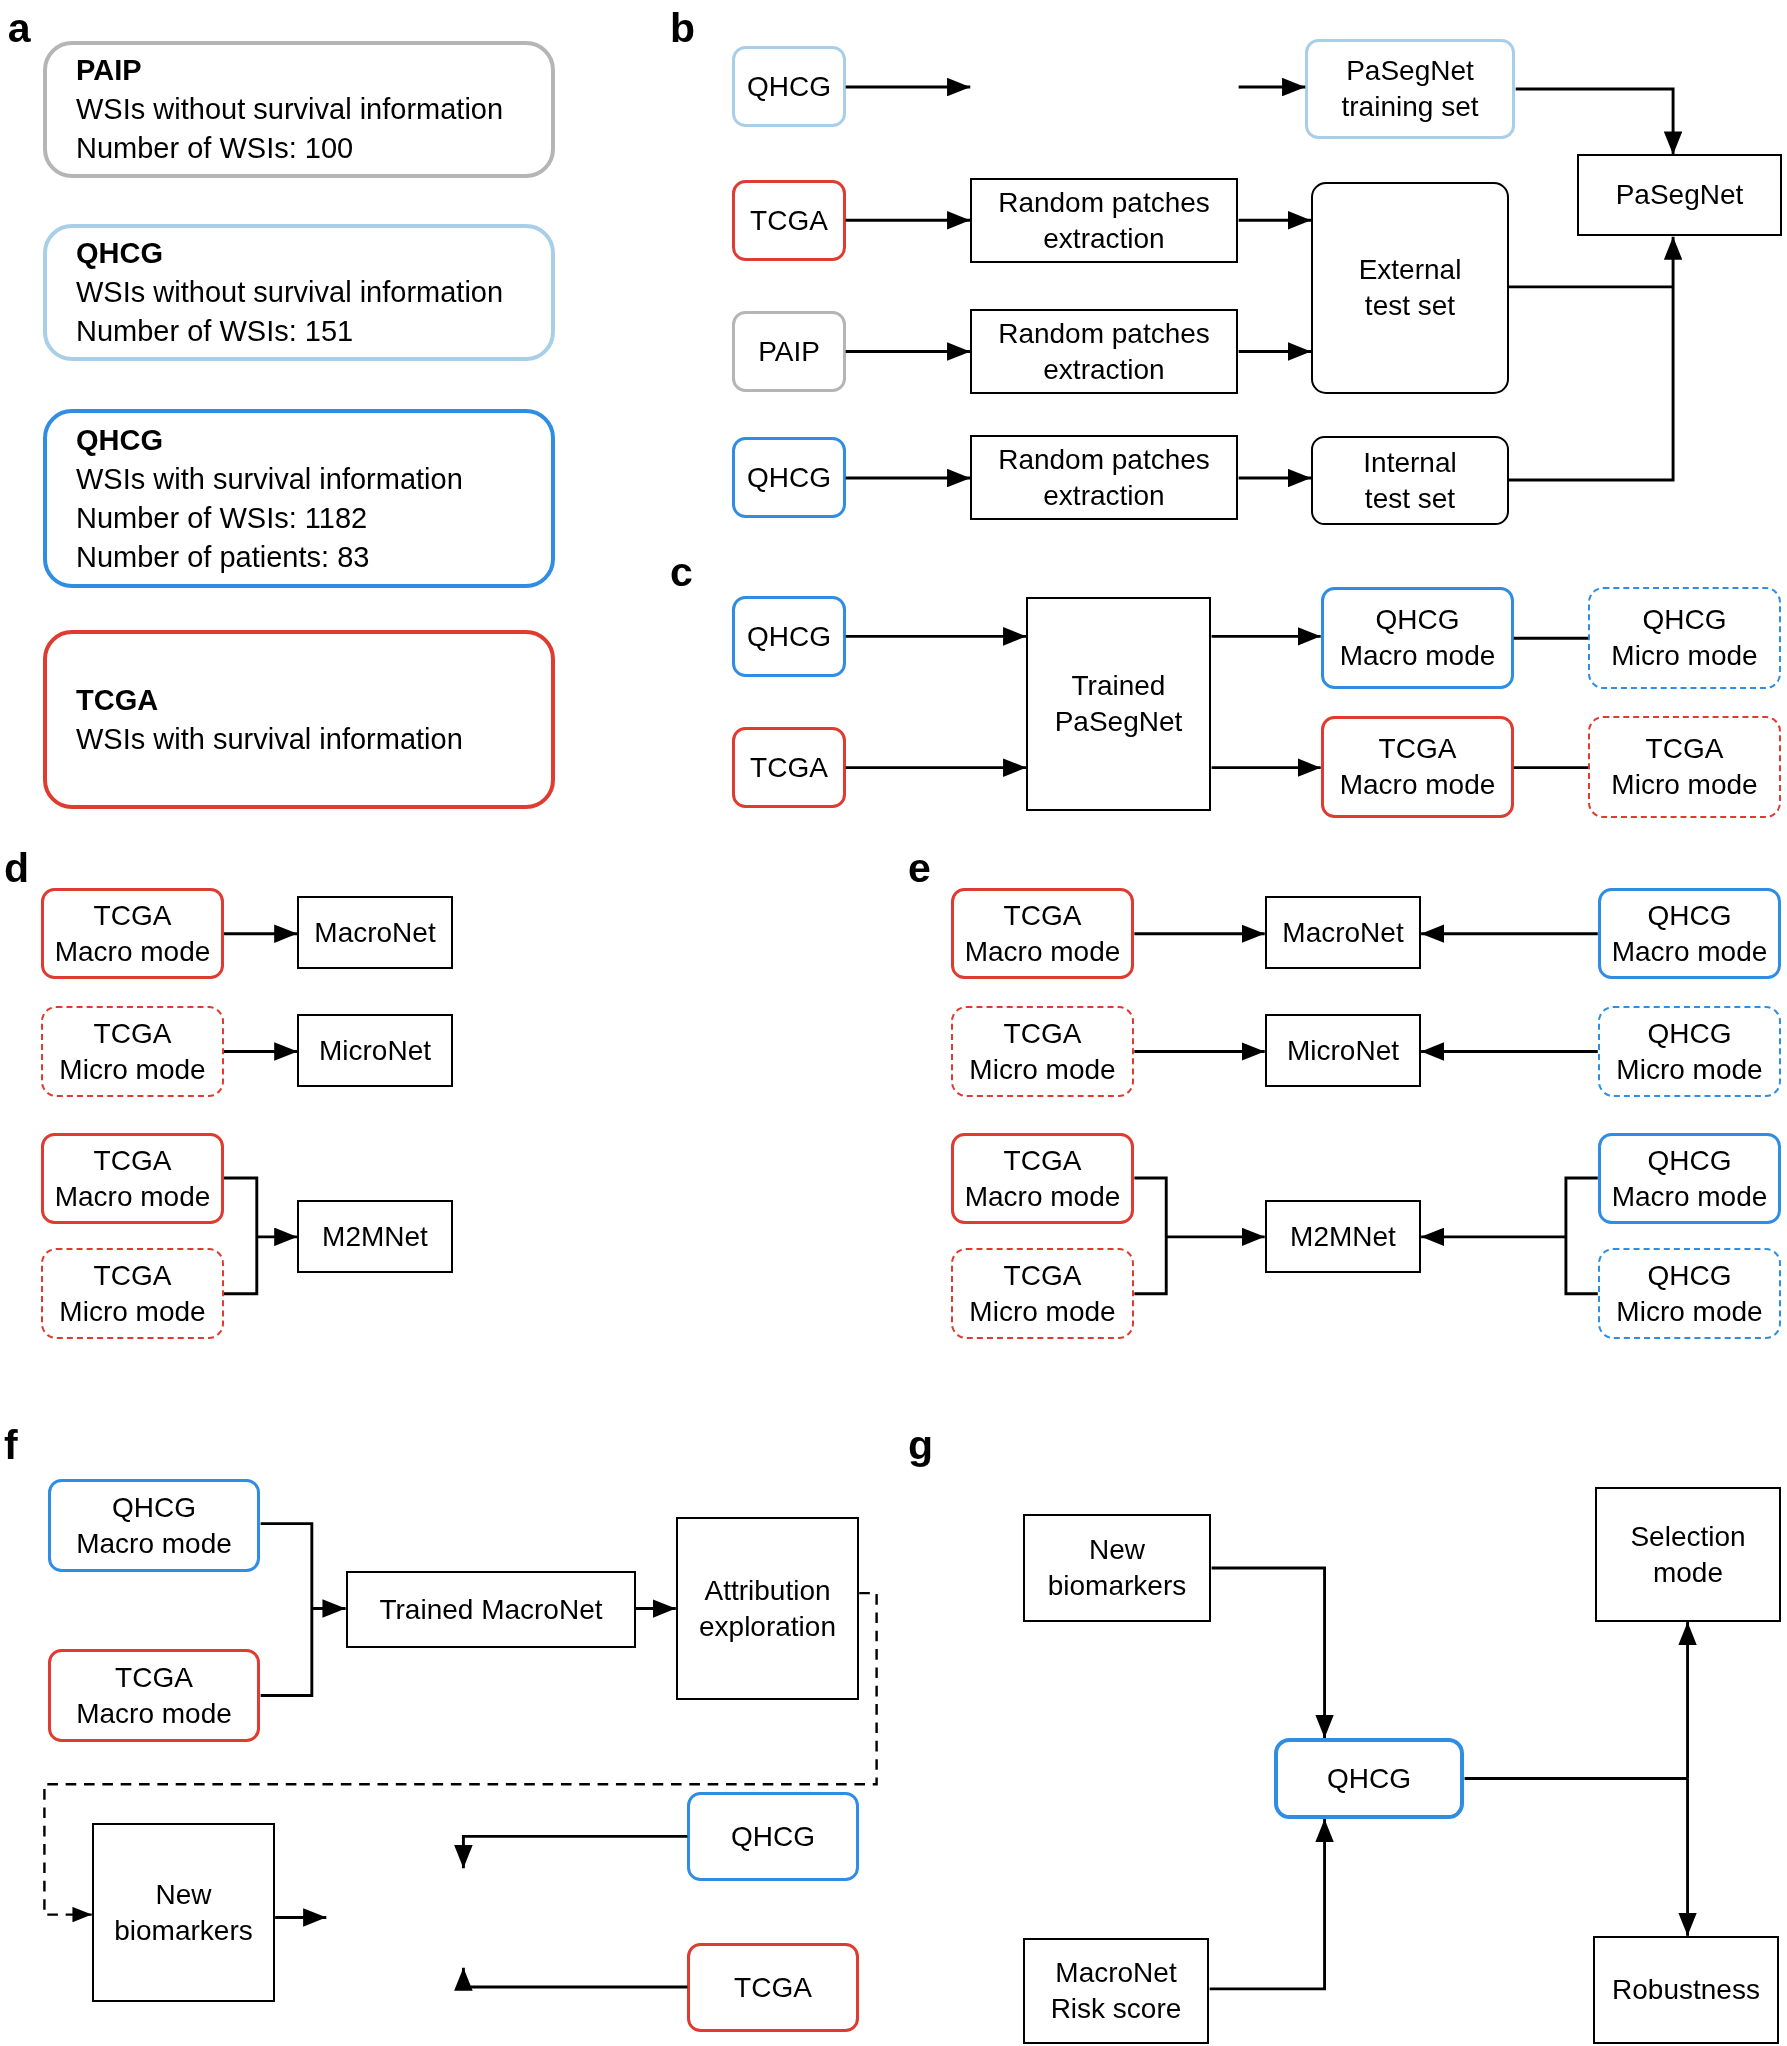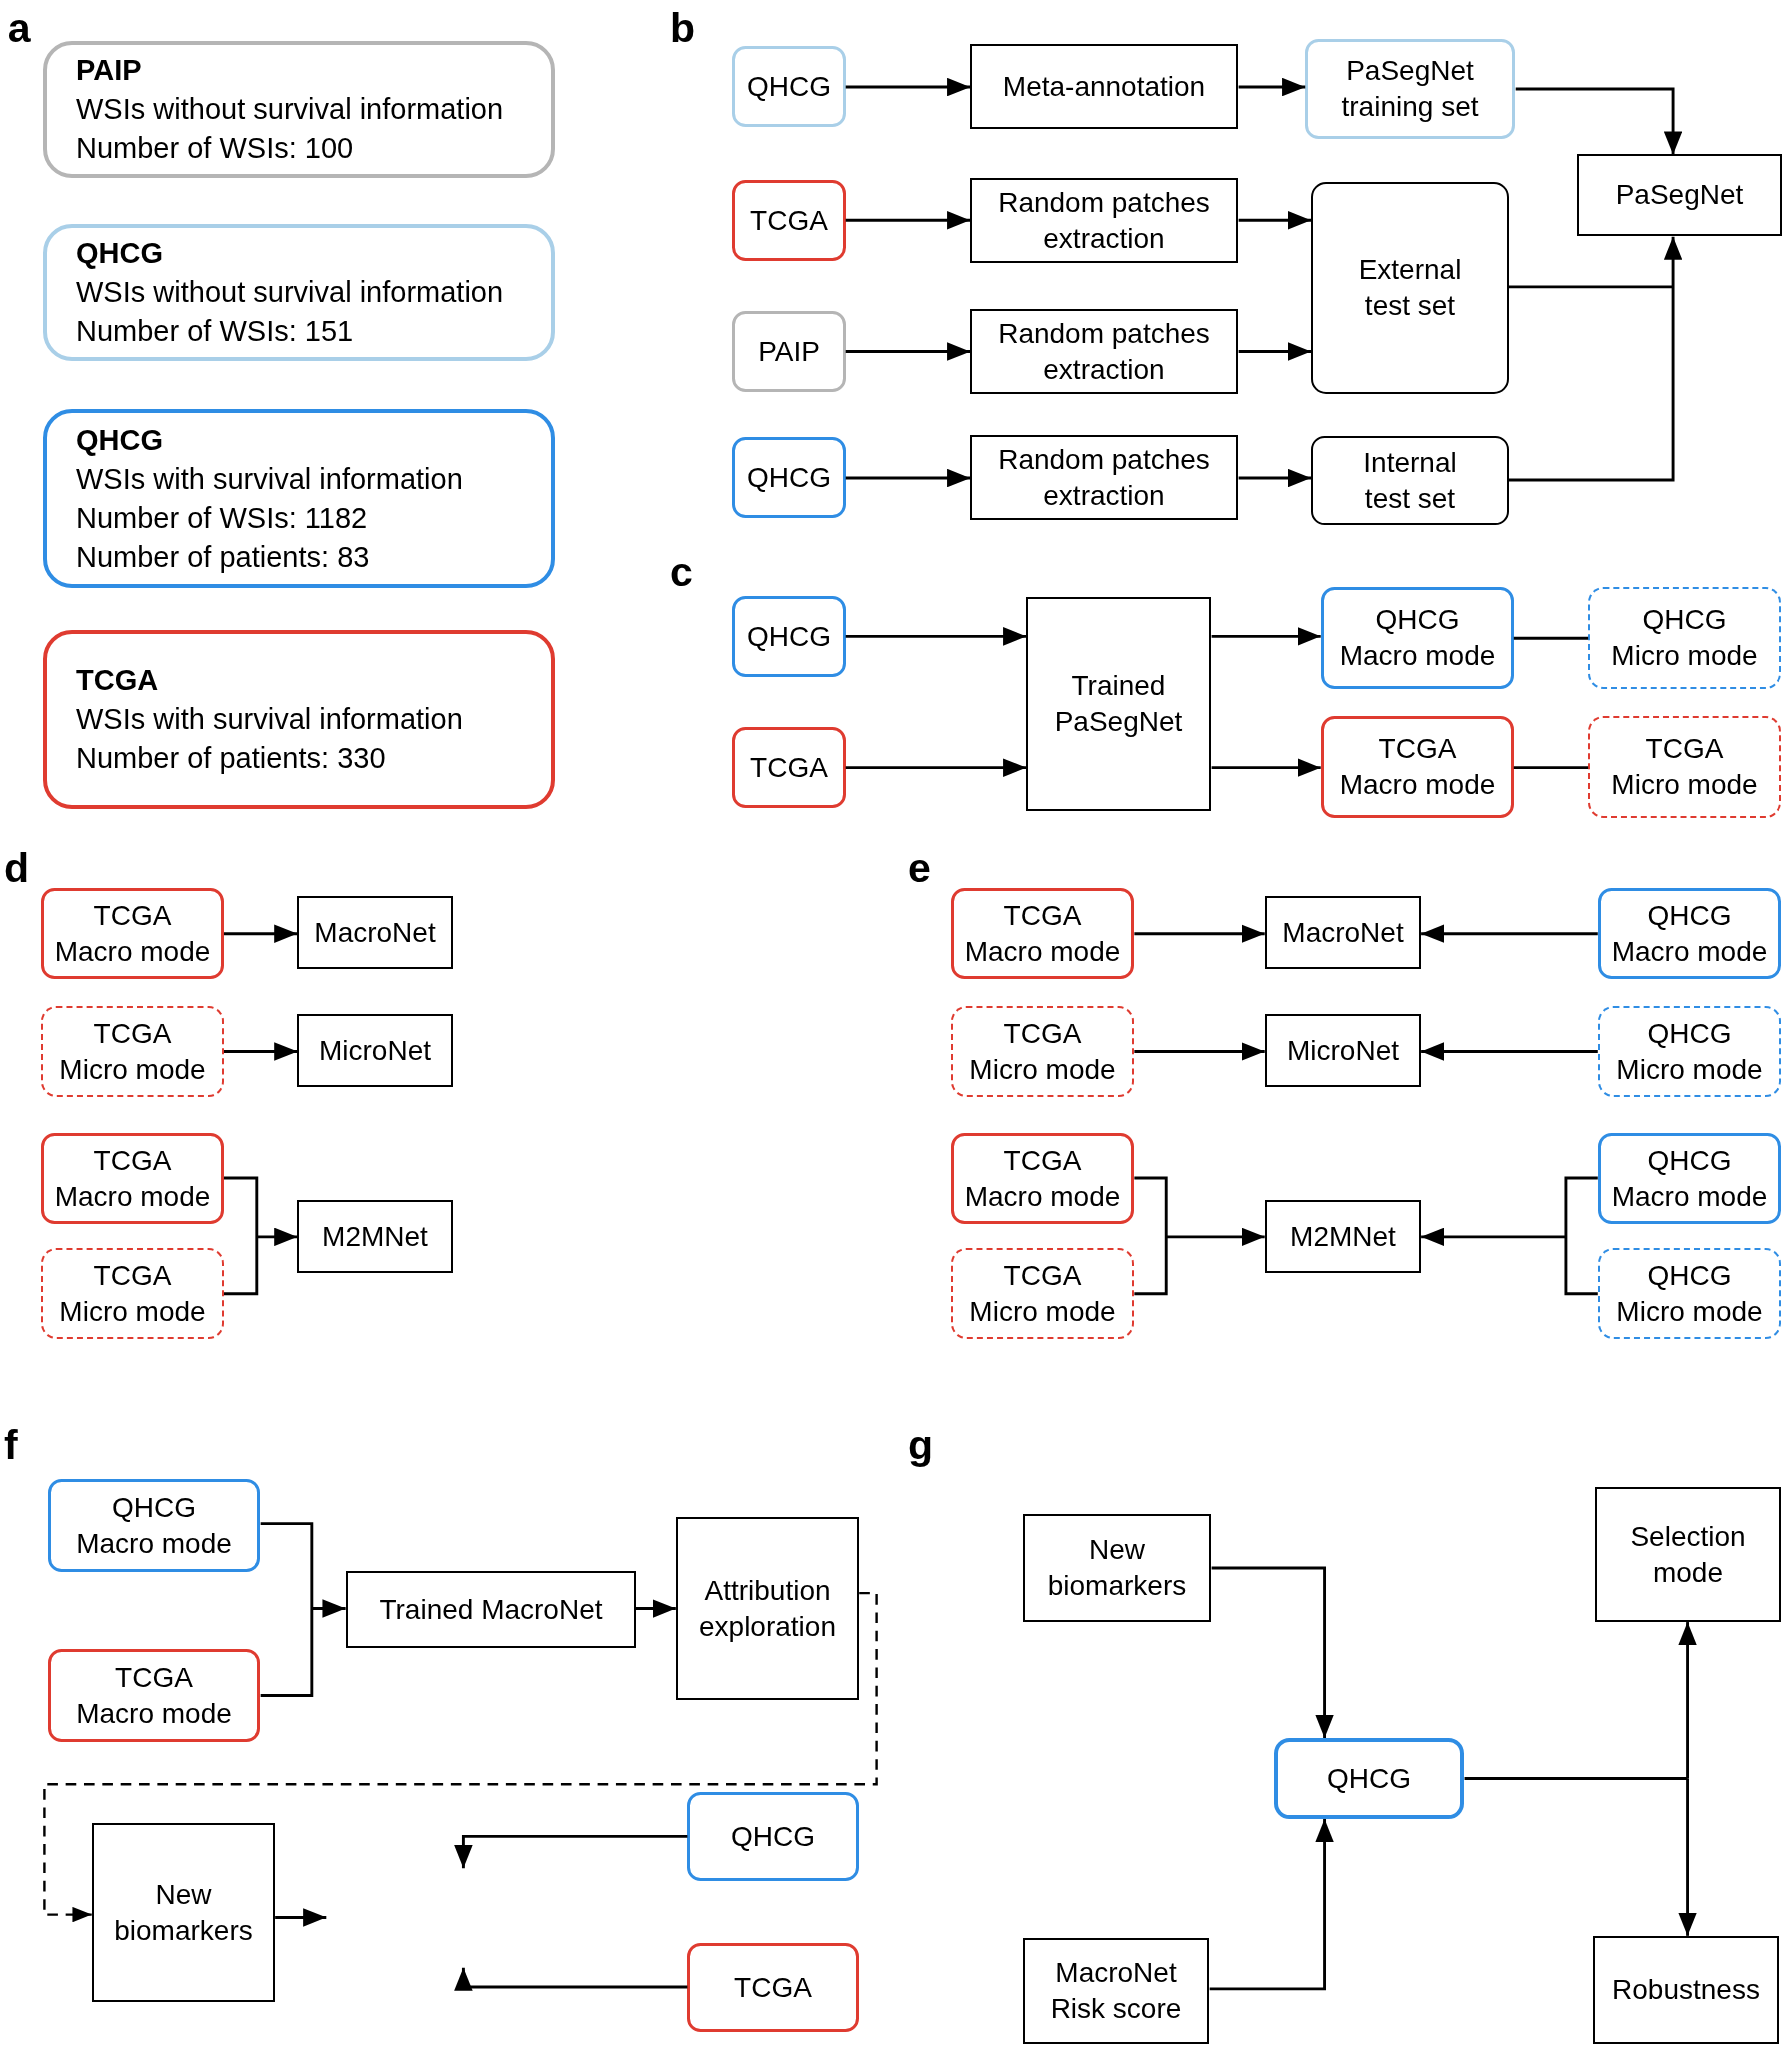--- a/index.html
+++ b/index.html
@@ -61,25 +61,23 @@
   </div>
   <div class="card b-blue" style="left:43px;top:409px;width:512px;height:179px">
     <div class="card-title">QHCG</div>
     <div>WSIs with survival information</div>
     <div>Number of WSIs: 1182</div>
     <div>Number of patients: 83</div>
   </div>
   <div class="card b-red" style="left:43px;top:630px;width:512px;height:179px">
     <div class="card-title">TCGA</div>
     <div>WSIs with survival information</div>
-    <div>Number of patients: 330</div>
   </div>
 
   <div class="node r-lightblue" style="left:732px;top:46px;width:114px;height:81px">QHCG</div>
-  <div class="node rect" style="left:970px;top:44px;width:268px;height:85px">Meta-annotation</div>
   <div class="node r-lightblue" style="left:1305px;top:39px;width:210px;height:100px">
     <div>PaSegNet</div>
     <div>training set</div>
   </div>
   <div class="node rect" style="left:1577px;top:154px;width:205px;height:82px">PaSegNet</div>
 
   <div class="node r-red" style="left:732px;top:180px;width:114px;height:81px">TCGA</div>
   <div class="node rect" style="left:970px;top:178px;width:268px;height:85px">
     <div>Random patches</div>
     <div>extraction</div>

